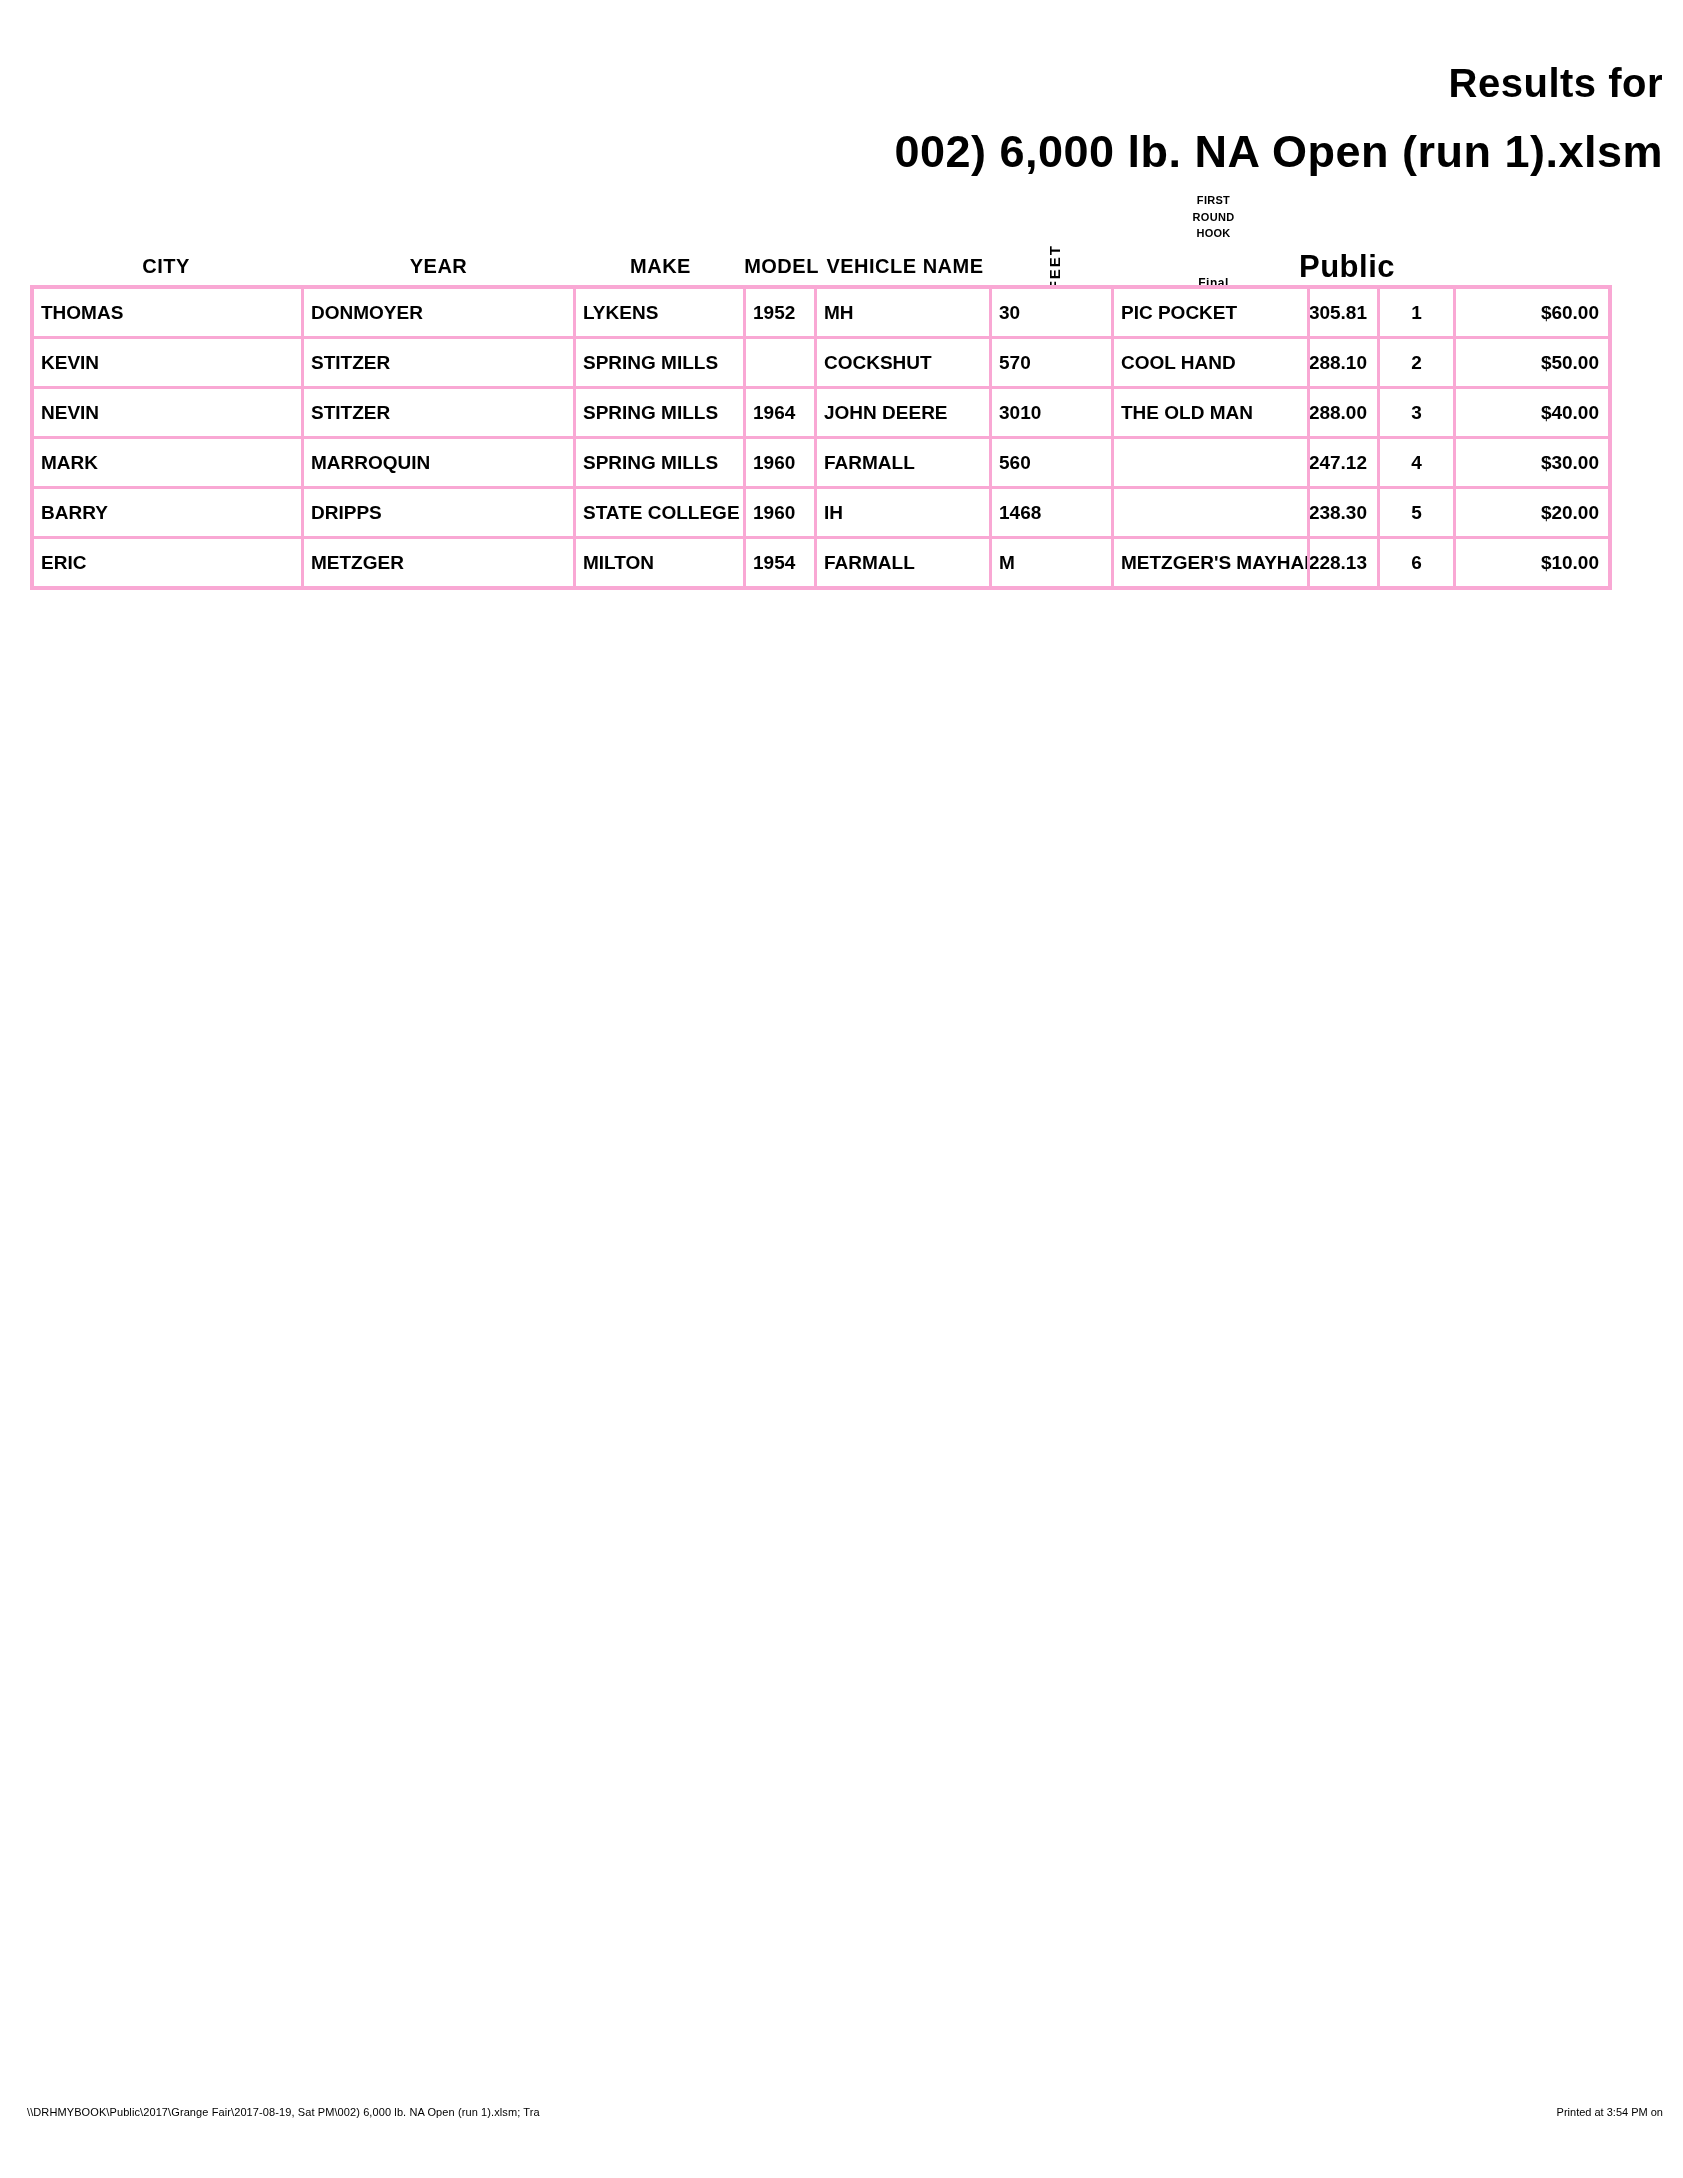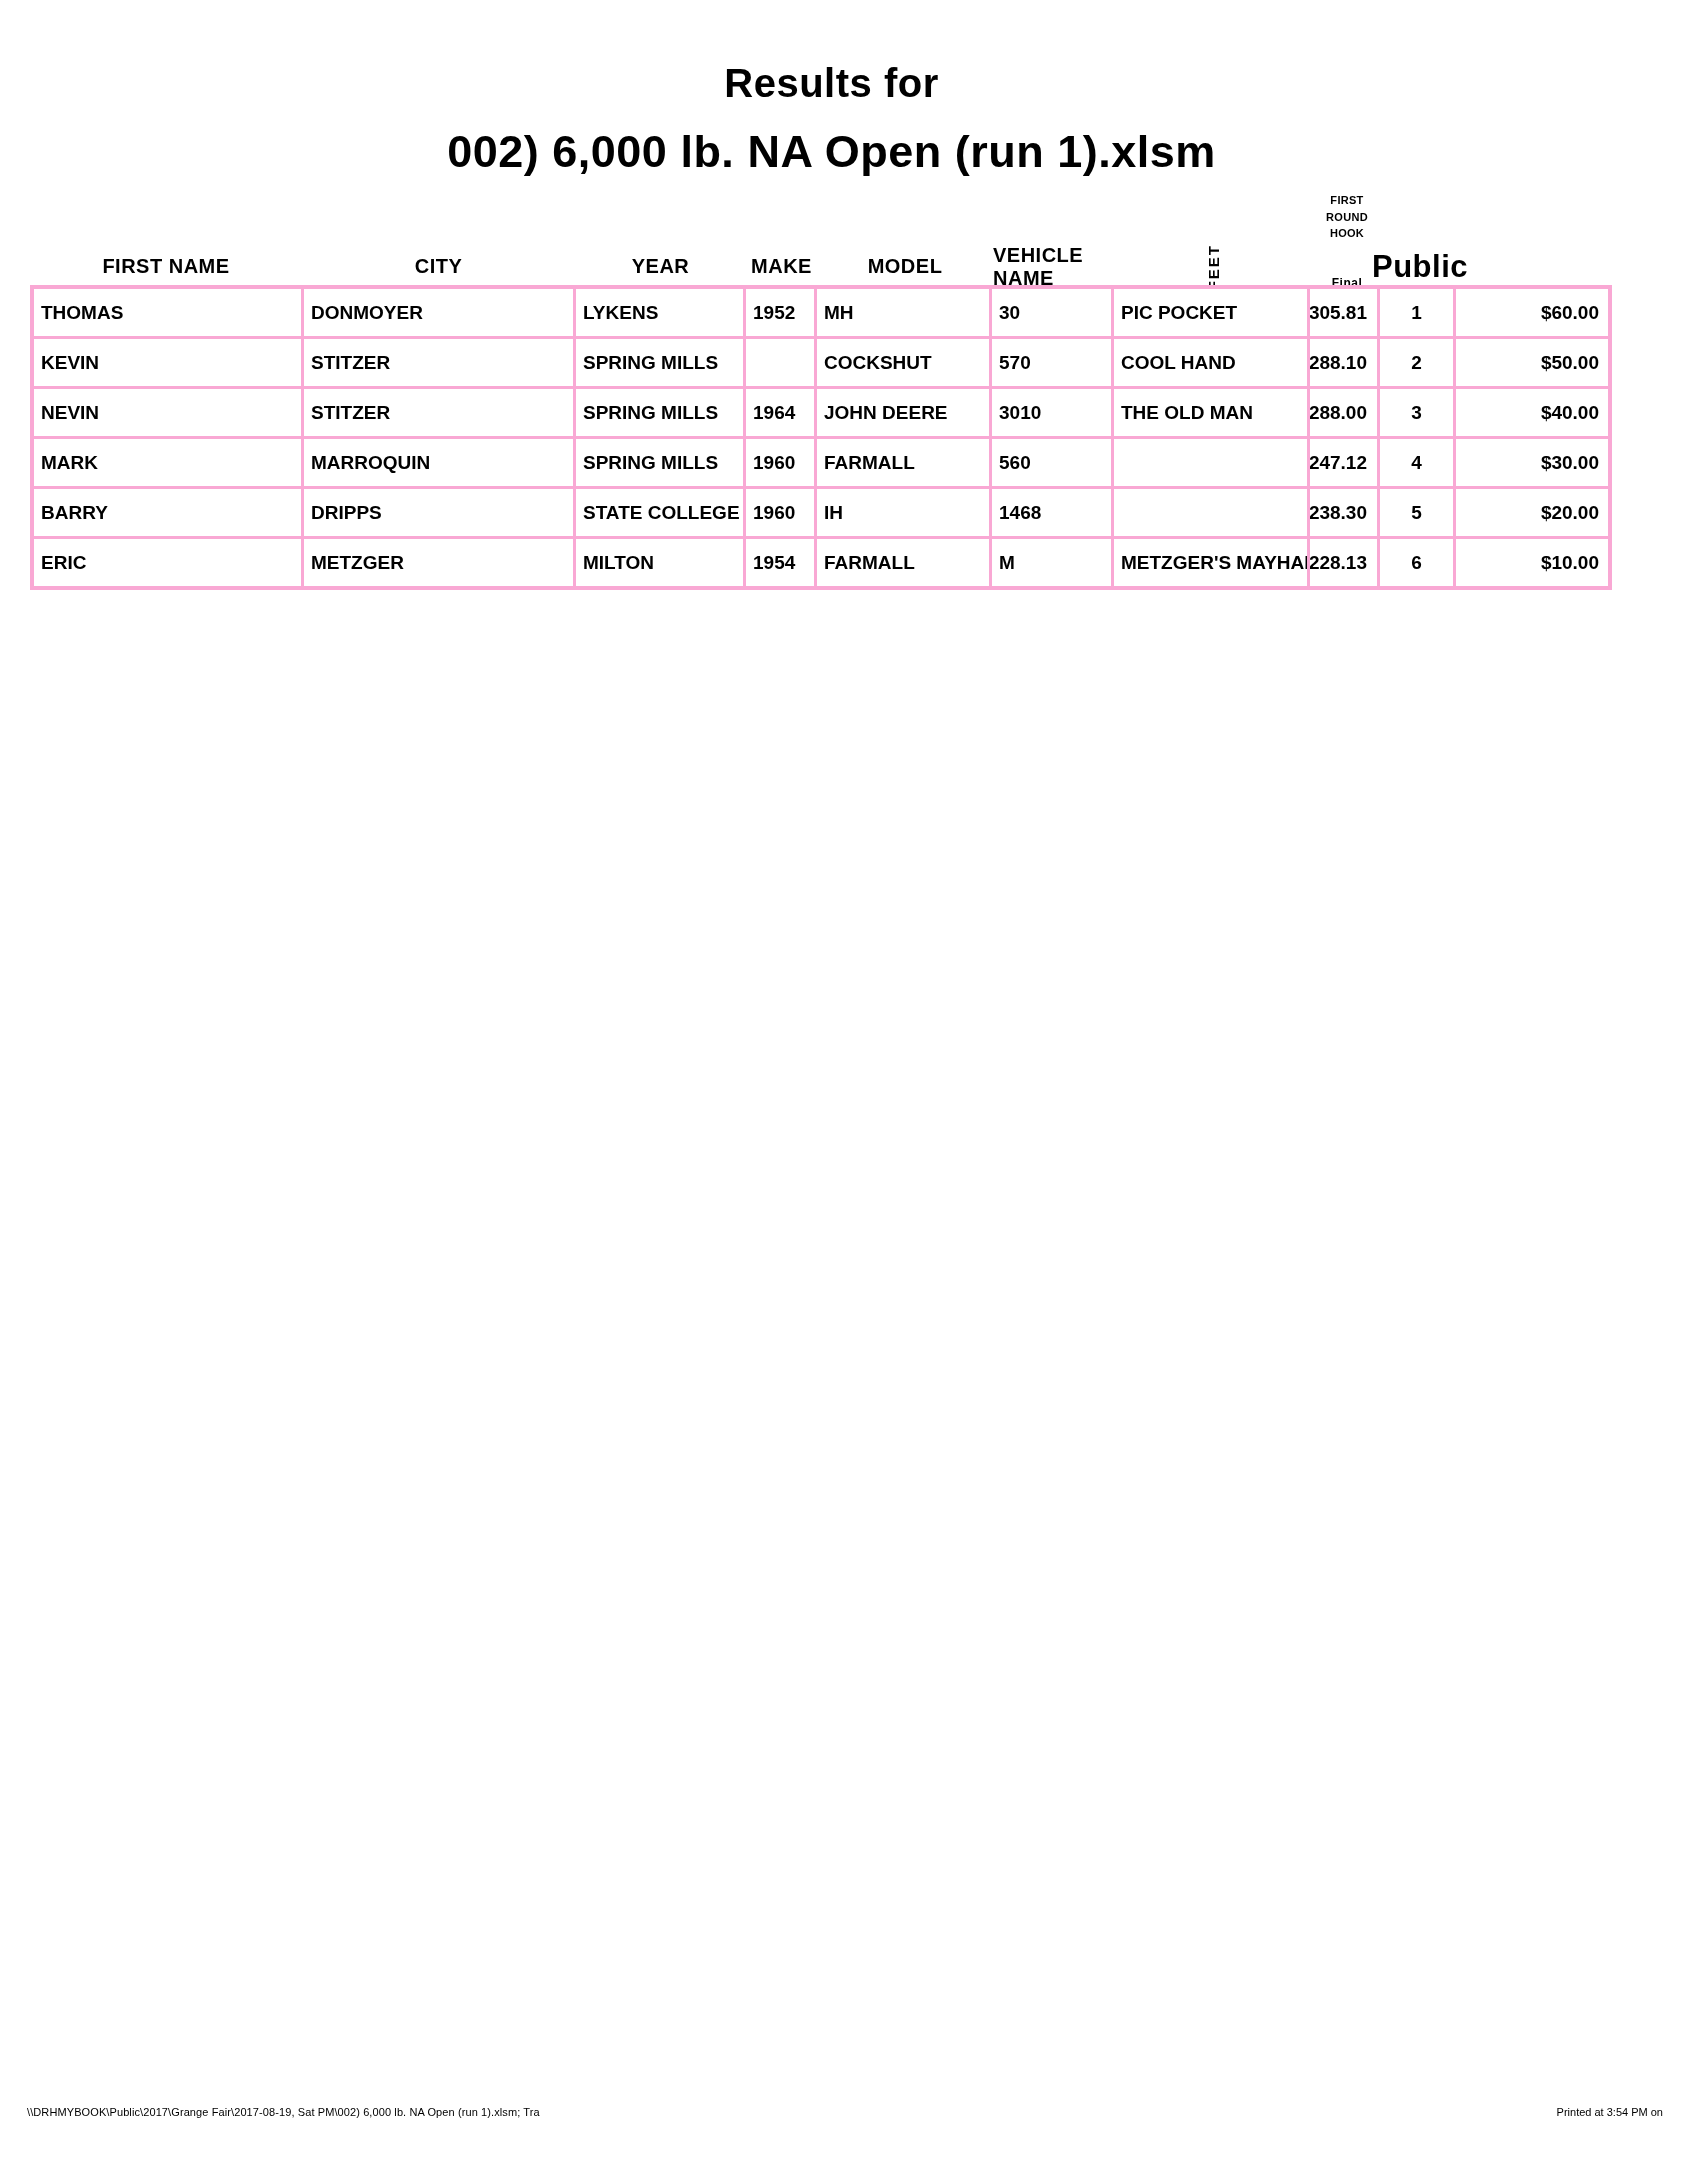--- a/index.html
+++ b/index.html
@@ -1,20 +1,20 @@
 <!DOCTYPE html>
 <html><head>
 <meta charset="utf-8">
 <style>
   html,body{margin:0;padding:0;}
   body{
     width:1683px;height:2178px;background:#ffffff;position:relative;
     font-family:"Liberation Sans",sans-serif;color:#000;
   }
-  .title-wrap{position:absolute;top:61px;left:0;width:1663px;text-align:center;}
+  .title-wrap{position:absolute;top:61px;left:0;width:1663px;text-align:right;}
   .title-line1{font-size:40px;font-weight:bold;letter-spacing:0.5px;}
   .title-line2{font-size:45px;font-weight:bold;margin-top:20px;letter-spacing:0.5px;}
 
   
   .thead{
     position:absolute;left:30px;top:192px;width:1584px;height:91px;
     display:grid;grid-template-columns:272px 273px 171px 71px 176px 122px 197px 70px 76px 154px;
   }
   .th{display:flex;align-items:center;justify-content:center;font-weight:bold;font-size:20px;letter-spacing:0.5px;}
   .th-feet span{
@@ -53,21 +53,20 @@
 </style>
 </head>
 <body>
 
 <div class="title-wrap">
   <div class="title-line1">Results for</div>
   <div class="title-line2">002) 6,000 lb. NA Open (run 1).xlsm</div>
 </div>
 
 <div class="thead">
-  <div class="th">FIRST NAME</div>
   <div class="th">CITY</div>
   <div class="th">YEAR</div>
   <div class="th">MAKE</div>
   <div class="th">MODEL</div>
   <div class="th">VEHICLE NAME</div>
   <div class="th th-feet">
     <span>FEET</span>
   </div>
   <div class="th th-hook">
     <span class="hl-sm">FIRST</span>

